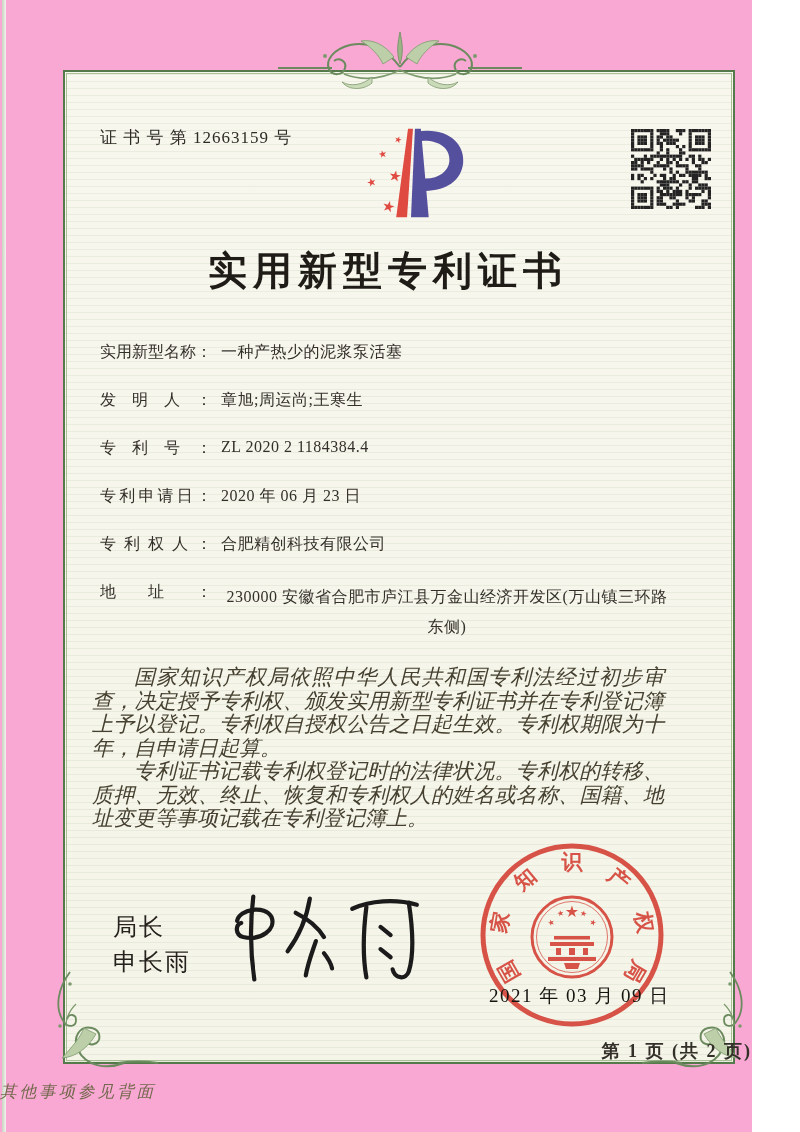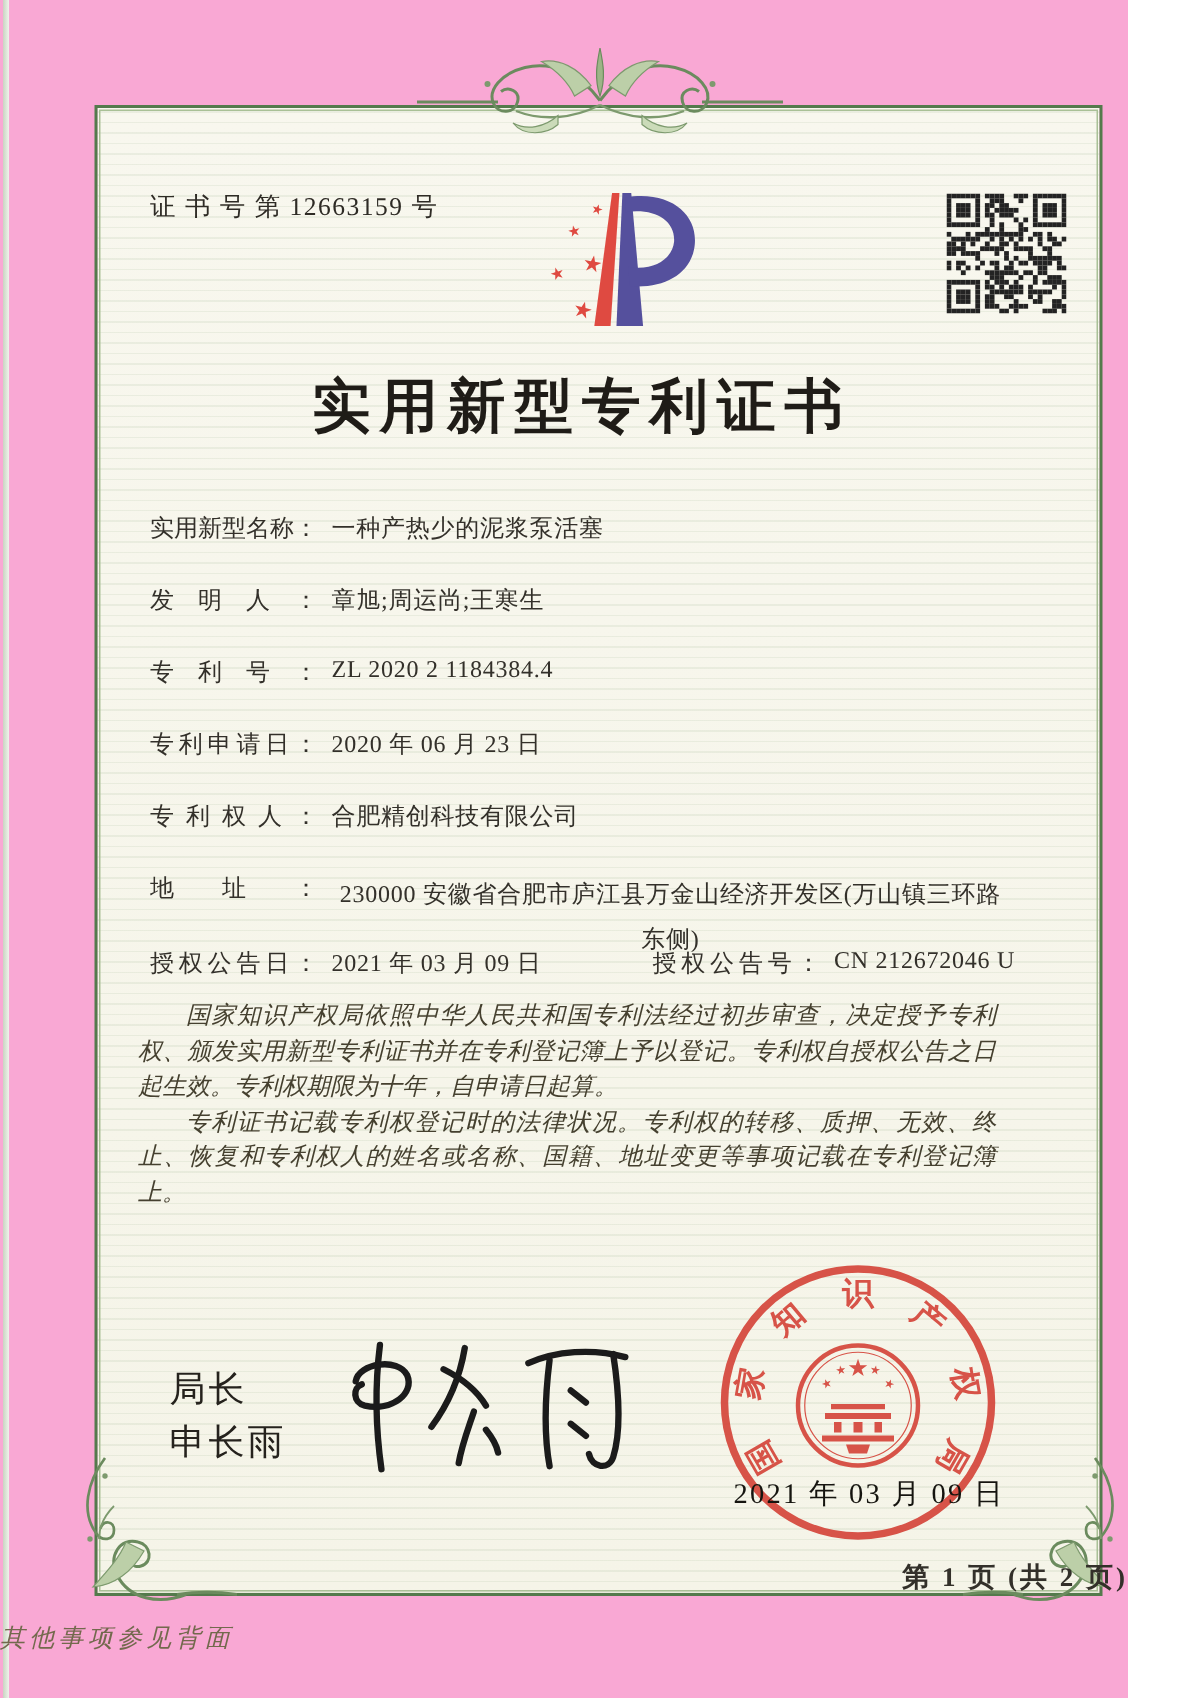--- a/index.html
+++ b/index.html
@@ -23,21 +23,21 @@
 
   .fields{position:absolute;left:100px;top:342px;width:606px;font-size:16px;color:#33302a;}
   .frow{height:48px;white-space:nowrap;}
   .flabel{display:inline-block;width:112px;text-align:justify;text-align-last:justify;vertical-align:top;}
   .fvalue{display:inline-block;margin-left:5px;letter-spacing:0.5px;vertical-align:top;}
   .frow-address{height:50px;white-space:normal;}
   .frow-address .fvalue{width:452px;line-height:30px;white-space:normal;text-align:center;}
   .frow-combo{position:relative;height:48px;}
   .combo2{position:absolute;left:335px;top:0;}
 
-  .paras{position:absolute;left:92px;right:88px;top:666px;font-size:16px;line-height:23.5px;
+  .paras{position:absolute;left:92px;right:88px;top:666px;font-size:21px;line-height:23.5px;
         text-align:justify;color:#45402f;font-style:italic;}
   .paras p{margin:0;text-indent:2em;}
 
   .signer{position:absolute;left:113px;top:910px;font-size:24px;letter-spacing:2px;line-height:35px;color:#25221d;}
   .sig-svg{position:absolute;left:223px;top:878px;width:207px;height:107px;}
 
   .seal-svg{position:absolute;left:472px;top:835px;width:200px;height:200px;opacity:0.93;}
   .seal-date{position:absolute;left:489px;top:983px;font-size:19px;letter-spacing:1.5px;color:#15140f;}
 
   .page-num{position:absolute;left:0;right:0;top:1039px;text-align:right;font-size:18px;letter-spacing:2px;color:#33302a;font-weight:bold;}
@@ -452,30 +452,20 @@
       <span class="fvalue">2020 年 06 月 23 日</span>
     </div>
     <div class="frow">
       <span class="flabel">专利权人：</span>
       <span class="fvalue">合肥精创科技有限公司</span>
     </div>
     <div class="frow frow-address">
       <span class="flabel">地址：</span>
       <span class="fvalue">230000 安徽省合肥市庐江县万金山经济开发区(万山镇三环路东侧)</span>
     </div>
-    <div class="frow frow-combo">
-      <span>
-        <span class="flabel">授权公告日：</span>
-        <span class="fvalue">2021 年 03 月 09 日</span>
-      </span>
-      <span class="combo2">
-        <span class="flabel">授权公告号：</span>
-        <span class="fvalue">CN 212672046 U</span>
-      </span>
-    </div>
   </div>
 
   <div class="paras">
     <p>国家知识产权局依照中华人民共和国专利法经过初步审查，决定授予专利权、颁发实用新型专利证书并在专利登记簿上予以登记。专利权自授权公告之日起生效。专利权期限为十年，自申请日起算。</p>
     <p>专利证书记载专利权登记时的法律状况。专利权的转移、质押、无效、终止、恢复和专利权人的姓名或名称、国籍、地址变更等事项记载在专利登记簿上。</p>
   </div>
 
   <div class="signer">
     <div>局长</div>
     <div>申长雨</div>

